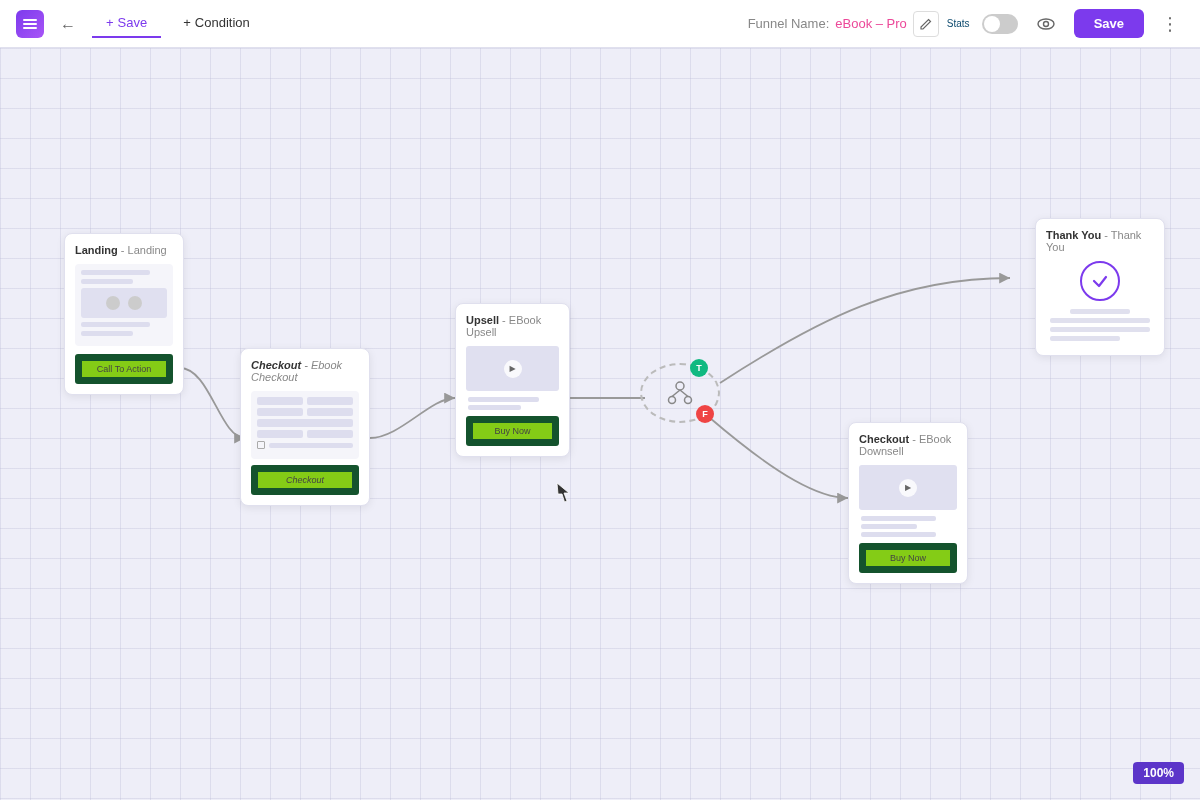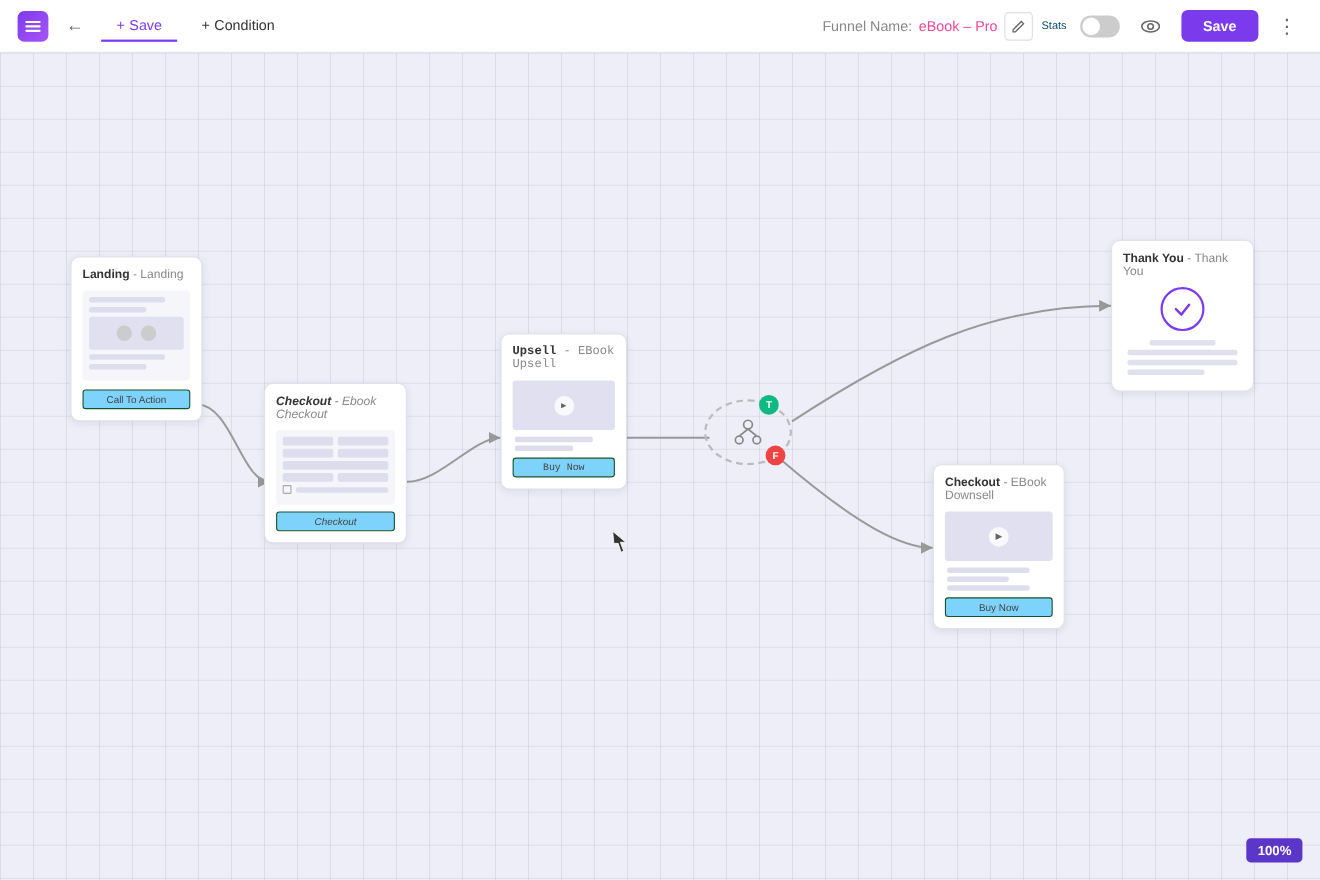--- a/index.html
+++ b/index.html
@@ -163,22 +163,22 @@
       margin-bottom: 4px;
       display: flex; align-items: center; justify-content: center;
       gap: 8px;
     }
     .preview-img-placeholder .dot {
       width: 14px; height: 14px;
       background: #ccc;
       border-radius: 50%;
     }
     .cta-btn {
-      background: #7dd3fc;
-      border: 1px solid #14532d;
+      background: #84cc16;
+      border: 7px solid #14532d;
       border-radius: 3px;
       padding: 3px 6px;
       font-size: 9px;
       text-align: center;
       color: #444;
       width: 100%;
       cursor: pointer;
     }
 
     
@@ -221,21 +221,20 @@
       background: #dde;
       border-radius: 2px;
       flex: 1;
     }
 
     
     .upsell-card {
       left: 455px;
       top: 255px;
       width: 115px;
-      font-family: Liberation Mono, monospace;
     }
     .video-placeholder {
       width: 100%;
       height: 45px;
       background: #e0e0f0;
       border-radius: 3px;
       margin-bottom: 6px;
       display: flex; align-items: center; justify-content: center;
     }
     .play-btn {
@@ -273,21 +272,21 @@
       background: #10b981;
       top: -6px; right: 10px;
     }
     .cond-f {
       background: #ef4444;
       bottom: -2px; right: 4px;
     }
 
     
     .thankyou-card {
-      left: 1010px;
+      left: 1035px;
       top: 170px;
       width: 130px;
     }
     .check-circle {
       width: 40px; height: 40px;
       border: 2.5px solid #7c3aed;
       border-radius: 50%;
       display: flex; align-items: center; justify-content: center;
       margin: 6px auto 8px;
       color: #7c3aed;

